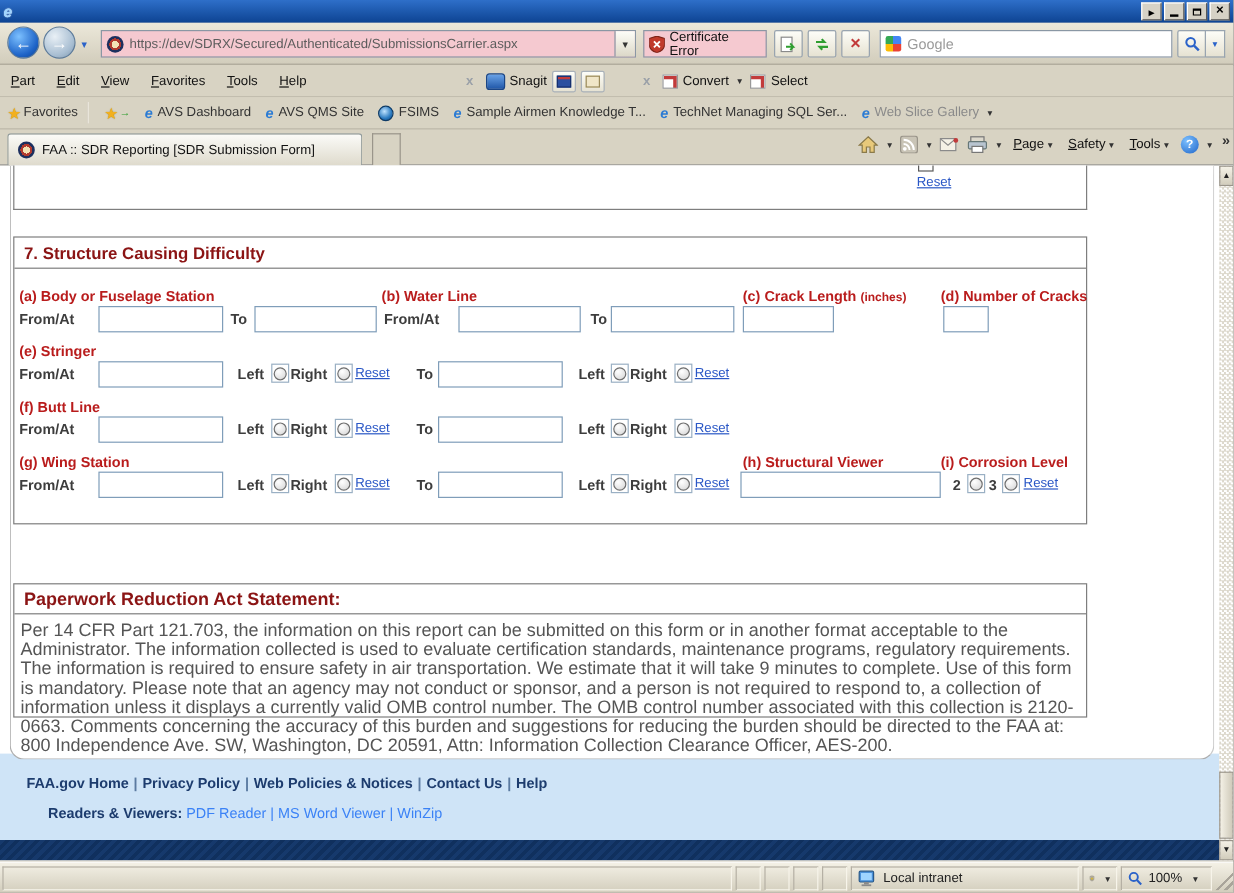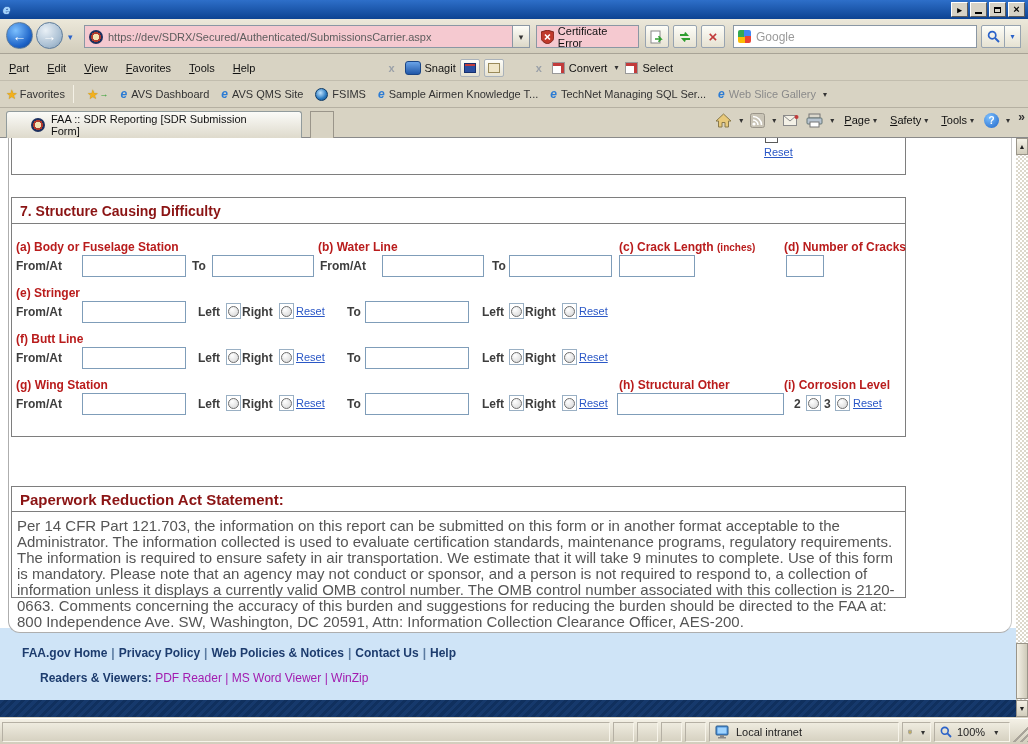--- a/index.html
+++ b/index.html
@@ -72,21 +72,21 @@
   .ie-e { color:#2b7bd4; font-weight:bold; font-style:italic; font-size:12px; line-height:11px; }
   .myfaa-icon { width:14px; height:13px; background:#1d3a8c; border-radius:2px; box-shadow:inset 0 -4px 0 #fff; }
   .globe-icon-s { width:13px; height:13px; border-radius:50%; background:radial-gradient(circle at 40% 35%, #bfe3ff, #2a7ac0 60%, #134a80); border:1px solid #0d3a66; }
   .addfav-arrow { color:#2f9e2f; font-size:9px; margin-left:-3px; }
   .fav-muted { color:#8a8a8a; }
 
   
   .tabrow { position:absolute; left:0; top:108px; width:1028px; height:30px; background:#d8d3c3; border-bottom:1px solid #8a8a8a; }
   .tab { position:absolute; left:6px; top:3px; width:296px; height:27px;
     background:linear-gradient(#fbfbf8,#dedacc); border:1px solid #919b9c; border-bottom:none;
-    border-radius:3px 3px 0 0; display:flex; align-items:center; gap:6px; padding:0 24px; font-size:11px; color:#111; }
+    border-radius:3px 3px 0 0; display:flex; align-items:center; gap:6px; padding:0 8px; font-size:11px; color:#111; }
   .tab-stub { position:absolute; left:310px; top:3px; width:24px; height:27px; background:#d8d3c3; border:1px solid #9a958a; border-bottom:none; }
   .cmdbar { position:absolute; right:18px; top:4px; display:flex; align-items:center; gap:7px; font-size:11px; color:#111; }
   .cmd-drop { font-size:8px; color:#333; }
   .cmd-text { display:flex; align-items:center; gap:3px; padding:2px 3px; }
   .cmd-text .lbl::first-letter { text-decoration:underline; }
   .help-circle { width:15px; height:15px; border-radius:50%; background:radial-gradient(circle at 35% 30%, #7cc0ff, #1e64c8); color:#fff;
     font-size:10px; font-weight:bold; display:flex; align-items:center; justify-content:center; }
   .overflow { position:absolute; right:3px; top:2px; font-size:12px; font-weight:bold; color:#333; }
 
   
@@ -114,21 +114,21 @@
   .p-hin{left:605px;top:0;width:167px} .p-c2{left:782px;top:4px} .p-rad5{left:794px;top:2px} .p-c3{left:812px;top:4px}
   .p-rad6{left:823px;top:2px} .p-res3{left:841px;top:4px}
   
   .pp-head { padding:4px 8px 3px; border-bottom:1px solid #7e7e7e; color:#8b1414; font-weight:bold; font-size:15px; }
   .pp-body { padding:6px 5px; font-size:15px; color:#555; line-height:16px; }
   
   .ft1 { position:absolute; left:22px; top:508px; font-size:12px; font-weight:bold; color:#1d3c6e; }
   .ft1 .sep { color:#5a7aa0; padding:0 4px; }
   .ft2 { position:absolute; left:40px; top:533px; font-size:12px; color:#1d3c6e; }
   .ft2 .rlabel { font-weight:bold; }
-  .ft2 a, .ftlink { color:#a21caf; text-decoration:none; }
+  .ft2 a, .ftlink { color:#3b82f6; text-decoration:none; }
   .band { position:absolute; left:0; top:562px; width:1016px; height:17px;
     background:repeating-linear-gradient(135deg,#16396c 0 3px,#10305e 3px 6px); }
   
   .vscroll { position:absolute; right:0; top:0; width:12px; height:579px;
     background:repeating-conic-gradient(#ffffff 0 25%, #dcd8cc 0 50%); background-size:4px 4px; }
   .sb-btn { position:absolute; left:0; width:12px; height:17px; background:linear-gradient(#f4f1e6,#d2cdbc);
     border:1px solid #9a958a; display:flex; align-items:center; justify-content:center; font-size:7px; color:#222; }
   .sb-thumb { position:absolute; left:0; top:505px; width:12px; height:56px; background:linear-gradient(90deg,#f4f1e6,#cfcaba); border:1px solid #9a958a; }
 
   
@@ -408,21 +408,21 @@
               <span class="radio"></span>
             </span>
           <span class="fw p-right2">Right</span>
           <span class="radio-cell p-rad4">
               <span class="radio"></span>
             </span>
           <a class="rlink p-res2">Reset</a>
         </div>
 
         <span class="flabel" style="left:4px; top:180px;">(g) Wing Station</span>
-        <span class="flabel" style="left:607px; top:180px;">(h) Structural Other</span>
+        <span class="flabel" style="left:607px; top:180px;">(h) Structural Viewer</span>
         <span class="flabel" style="left:772px; top:180px;">(i) Corrosion Level</span>
         <div class="frow" style="top:195px;">
           <span class="fw p-from">From/At</span>
           <input class="tb p-in1" style="">
           <span class="fw p-left1">Left</span>
           <span class="radio-cell p-rad1">
               <span class="radio"></span>
             </span>
           <span class="fw p-right1">Right</span>
           <span class="radio-cell p-rad2">

